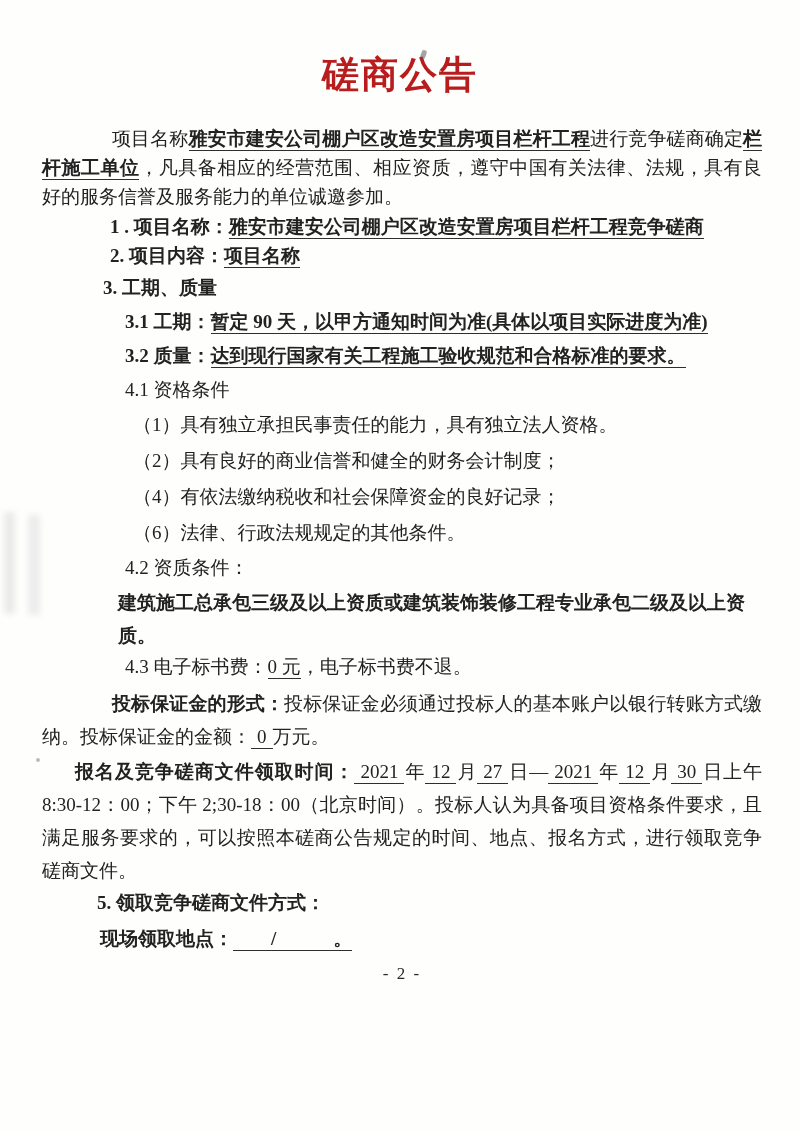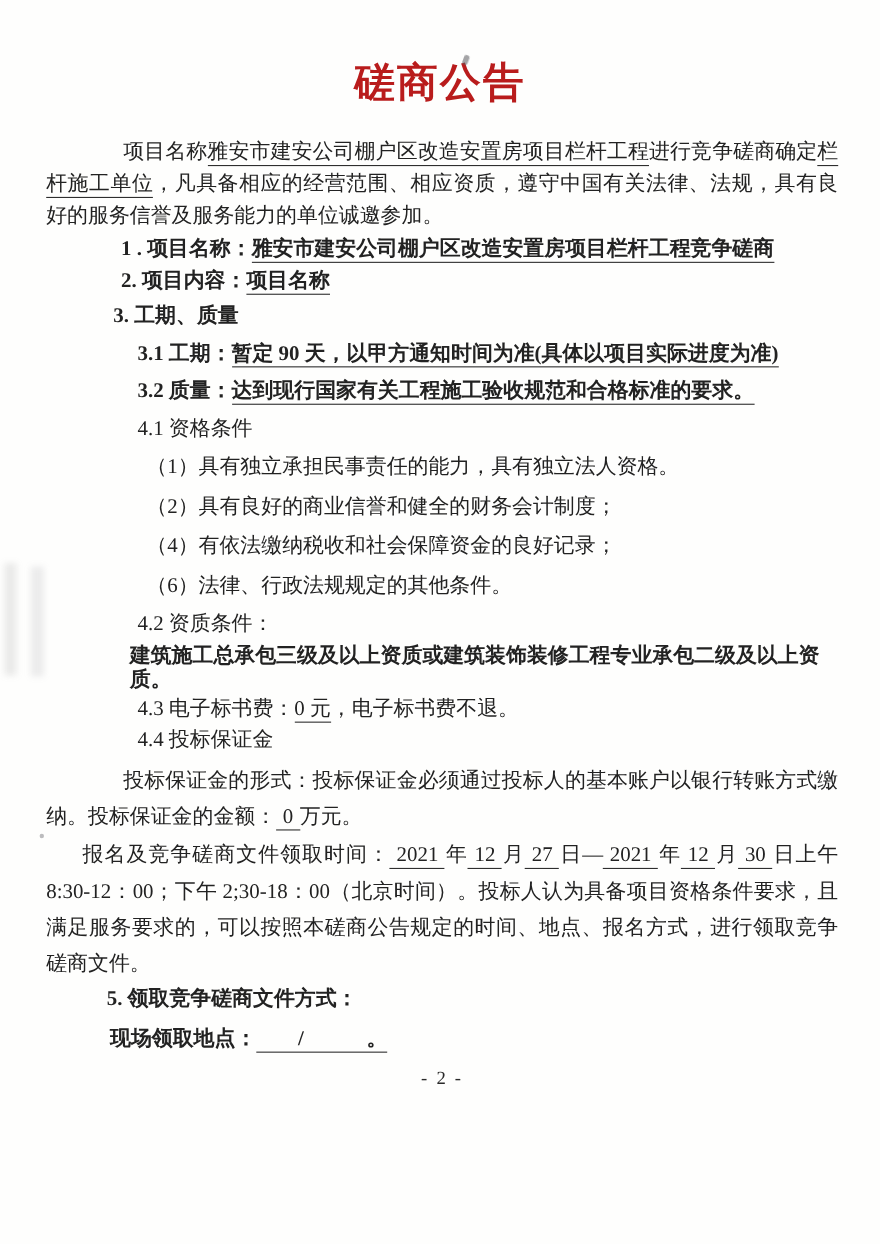--- a/index.html
+++ b/index.html
@@ -14,31 +14,31 @@
   }
   .content { padding:0 38px 0 42px; }
   .title {
     margin:0; padding-top:50px;
     text-align:center;
     font-size:37px; font-weight:bold;
     letter-spacing:2px;
     color:#b91c1c;
   }
   p { margin:0; font-size:19px; }
-  .b { font-weight:normal; }
+  .b { font-weight:bold; }
   .u { border-bottom:1.6px solid #2e2e2e; padding-bottom:1px; }
   .u-pad { border-bottom:1.6px solid #2e2e2e; padding:0 6px 1px; }
   .intro    { margin-top:24px; text-indent:70px; line-height:29px; text-align:justify; }
   .item12   { margin-top:2px;  padding-left:68px; line-height:27px; font-weight:bold; }
   .h34      { margin-top:5px;  padding-left:61px; line-height:27px; font-weight:bold; }
   .sub      { margin-top:7px;  padding-left:83px; line-height:27px; }
   .sub.b    { font-weight:bold; }
   .qual     { margin-top:7px;  text-indent:91px; line-height:29px; text-align:justify; }
   .q41      { }
-  .boldline { margin-top:5px;  padding-left:76px; line-height:22px; font-weight:bold; }
+  .boldline { margin-top:5px;  padding-left:76px; line-height:33px; font-weight:bold; }
   .tight    { margin-top:1px; }
   .deposit  { margin-top:7px;  text-indent:70px; line-height:33px; text-align:justify; }
   .schedule { margin-top:2px;  text-indent:33px; line-height:33px; text-align:justify; }
   .h5       { margin-top:1px;  padding-left:55px; line-height:29px; font-weight:bold; }
   .pickup   { margin-top:7px;  padding-left:58px; line-height:29px; font-weight:bold; }
   .pagenum  { margin-top:11px; text-align:center; font-size:17px; letter-spacing:2px; color:#2a2a2a; }
   
   .artifact { position:absolute; pointer-events:none; }
   .a1 { left:4px;  top:512px; width:11px; height:102px; background:rgba(110,110,115,0.14); filter:blur(3px); }
   .a2 { left:28px; top:515px; width:12px; height:100px; background:rgba(110,110,115,0.12); filter:blur(3px); }
@@ -77,21 +77,20 @@
     <p class="qual">（2）具有良好的商业信誉和健全的财务会计制度；</p>
     <p class="qual">（4）有依法缴纳税收和社会保障资金的良好记录；</p>
     <p class="qual">（6）法律、行政法规规定的其他条件。</p>
 
     <p class="sub">4.2 资质条件：</p>
 
     <p class="boldline">建筑施工总承包三级及以上资质或建筑装饰装修工程专业承包二级及以上资质。</p>
 
     <p class="sub tight"><span>4.3 电子标书费：</span><span class="u">0 元</span><span>，电子标书费不退。</span></p>
 
-    <p class="sub tight">4.4 投标保证金</p>
 
     <p class="deposit"><span class="b">投标保证金的形式：</span><span>投标保证金必须通过投标人的基本账户以银行转账方式缴纳。投标保证金的金额：</span><span class="u-pad">0</span><span>万元。</span></p>
 
     <p class="schedule"><span class="b">报名及竞争磋商文件领取时间：</span><span class="u-pad">2021</span><span>年</span><span class="u-pad">12</span><span>月</span><span class="u-pad">27</span><span>日—</span><span class="u-pad">2021</span><span>年</span><span class="u-pad">12</span><span>月</span><span class="u-pad">30</span><span>日上午 8:30-12：00；下午 2;30-18：00（北京时间）。投标人认为具备项目资格条件要求，且满足服务要求的，可以按照本磋商公告规定的时间、地点、报名方式，进行领取竞争磋商文件。</span></p>
 
     <p class="h5">5. 领取竞争磋商文件方式：</p>
 
     <p class="pickup"><span>现场领取地点：</span><span class="u">　　/　　　。</span></p>
 
     <p class="pagenum">- 2 -</p>

